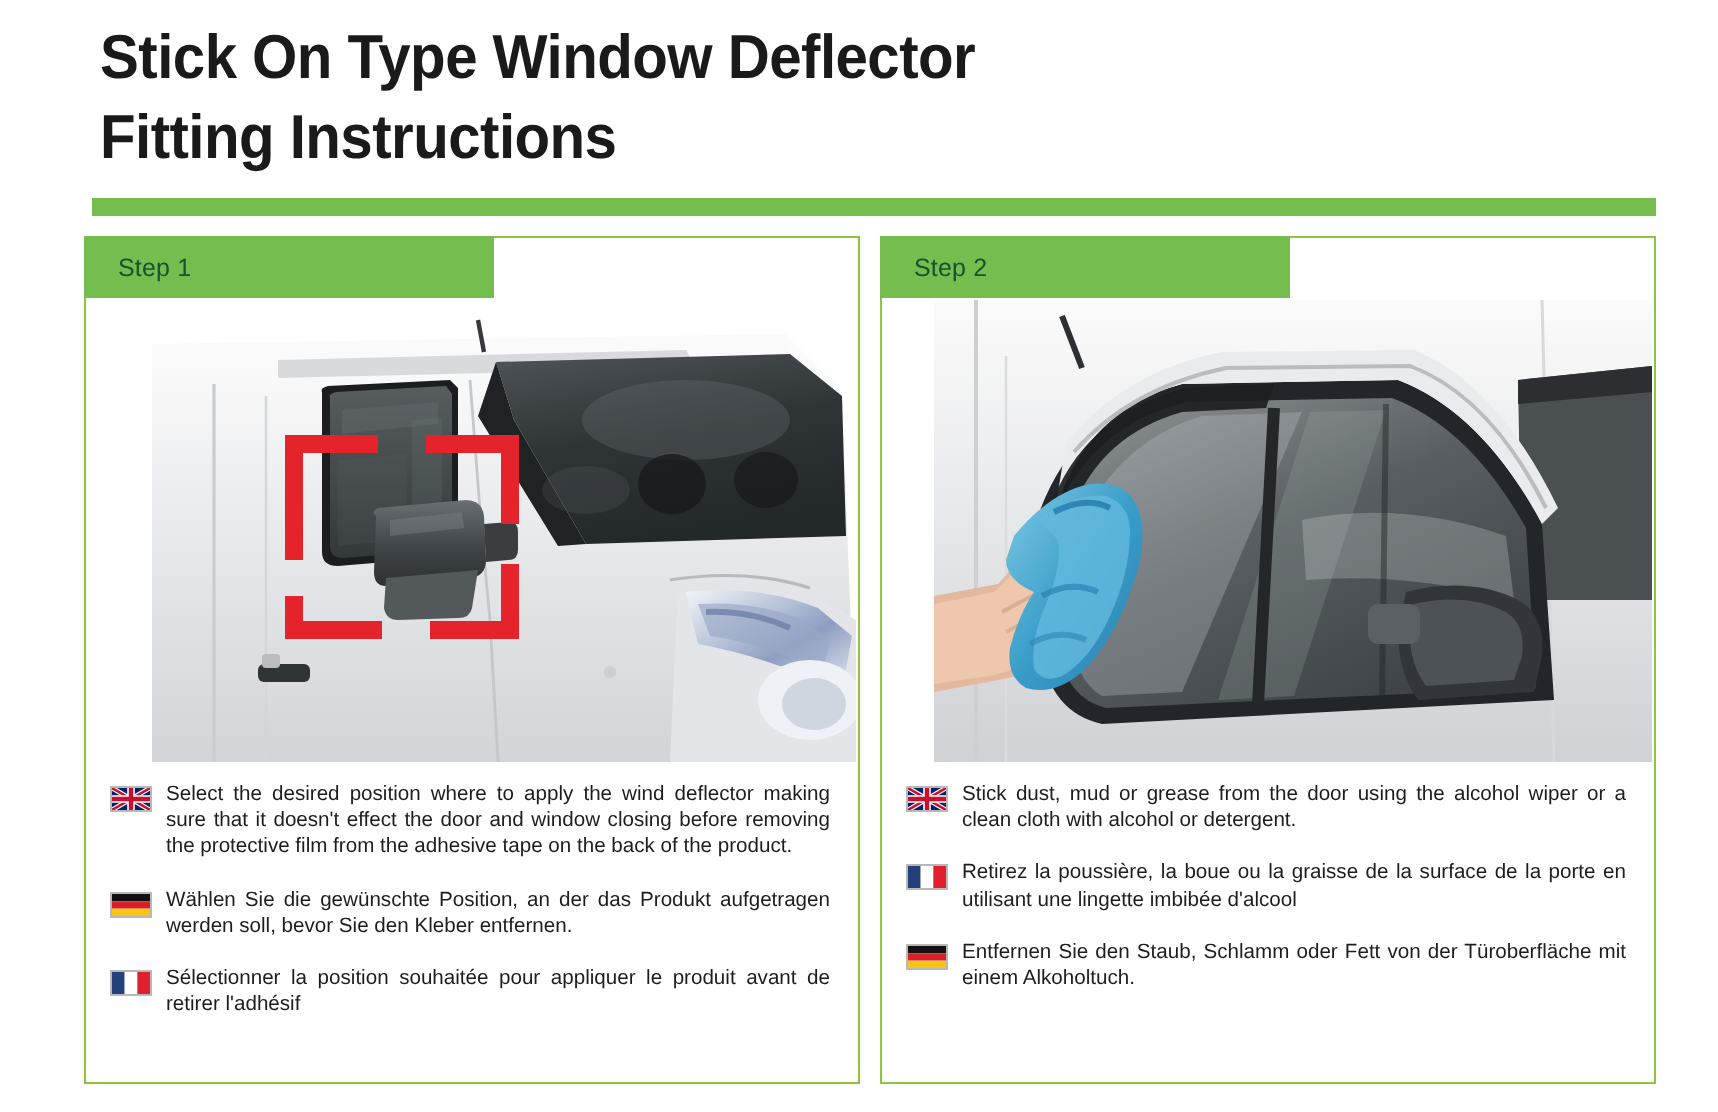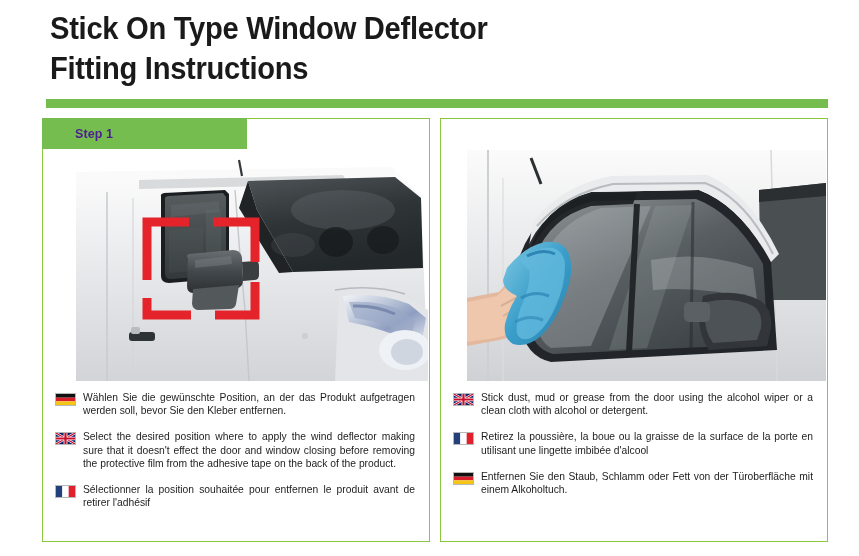--- a/index.html
+++ b/index.html
@@ -39,22 +39,22 @@
   .panel-left  { left: 42px; }
   .panel-right { left: 440px; }
 
   .step-tab {
     position: absolute; left: -1px; top: -1px;
     width: 205px; height: 31px;
     background: #76bd4f;
     display: flex; align-items: center;
   }
   .step-tab-label {
-    margin-left: 33px;
-    font-size: 12.5px; font-weight: bold; color: #4c1d95;
+    margin-left: 17px;
+    font-size: 12.5px; font-weight: normal; color: #14532d;
     letter-spacing: 0.1px;
   }
 
   
   .photo {
     position: absolute; left: 0; top: 31px;
     width: 385px; height: 231px;
     background: #ffffff;
     overflow: hidden;
   }
@@ -188,56 +188,59 @@
             <path d="M148 165 L104 165 L104 148"></path>
           </g>
         </svg>
       </div>
 
       <div class="instructions">
 
         <div class="instr-row">
           <span class="flag">
             <svg viewBox="0 0 60 36" preserveAspectRatio="none">
-              <rect width="60" height="12" y="0" fill="#111111"></rect>
-              <rect width="60" height="12" y="12" fill="#d81e28"></rect>
-              <rect width="60" height="12" y="24" fill="#f5c518"></rect>
-            </svg>
-          </span>
-          <span class="instr-text">Wählen Sie die gewünschte Position, an der das Produkt aufgetragen werden soll, bevor Sie den Kleber entfernen.</span>
-        </div>
-
-        <div class="instr-row">
-          <span class="flag">
-            <svg viewBox="0 0 60 36" preserveAspectRatio="none">
               <rect width="60" height="36" fill="#012169"></rect>
               <path d="M0 0 L60 36 M60 0 L0 36" stroke="#fff" stroke-width="8"></path>
               <path d="M0 0 L60 36 M60 0 L0 36" stroke="#c8102e" stroke-width="4"></path>
               <path d="M30 0 V36 M0 18 H60" stroke="#fff" stroke-width="12"></path>
               <path d="M30 0 V36 M0 18 H60" stroke="#c8102e" stroke-width="7"></path>
             </svg>
           </span>
           <span class="instr-text">Select the desired position where to apply the wind deflector making sure that it doesn't effect the door and window closing before removing the protective film from the adhesive tape on the back of the product.</span>
         </div>
 
         <div class="instr-row">
           <span class="flag">
             <svg viewBox="0 0 60 36" preserveAspectRatio="none">
+              <rect width="60" height="12" y="0" fill="#111111"></rect>
+              <rect width="60" height="12" y="12" fill="#d81e28"></rect>
+              <rect width="60" height="12" y="24" fill="#f5c518"></rect>
+            </svg>
+          </span>
+          <span class="instr-text">Wählen Sie die gewünschte Position, an der das Produkt aufgetragen werden soll, bevor Sie den Kleber entfernen.</span>
+        </div>
+
+        <div class="instr-row">
+          <span class="flag">
+            <svg viewBox="0 0 60 36" preserveAspectRatio="none">
               <rect width="20" height="36" x="0" fill="#24407a"></rect>
               <rect width="20" height="36" x="20" fill="#ffffff"></rect>
               <rect width="20" height="36" x="40" fill="#e1202e"></rect>
             </svg>
           </span>
-          <span class="instr-text">Sélectionner la position souhaitée pour entfernen le produit avant de retirer l'adhésif</span>
+          <span class="instr-text">Sélectionner la position souhaitée pour appliquer le produit avant de retirer l'adhésif</span>
         </div>
 
       </div>
     </div>
 
     <div class="panel panel-right">
+      <div class="step-tab">
+        <span class="step-tab-label">Step 2</span>
+      </div>
 
       <div class="photo">
         <svg viewBox="0 0 385 231" preserveAspectRatio="none">
           <defs>
             <linearGradient id="carBody2" x1="0" y1="0" x2="0" y2="1">
               <stop offset="0" stop-color="#fbfbfb"></stop>
               <stop offset="0.5" stop-color="#e6e7e9"></stop>
               <stop offset="1" stop-color="#cfd1d4"></stop>
             </linearGradient>
             <linearGradient id="glass2" x1="0.1" y1="0" x2="0.8" y2="1">

